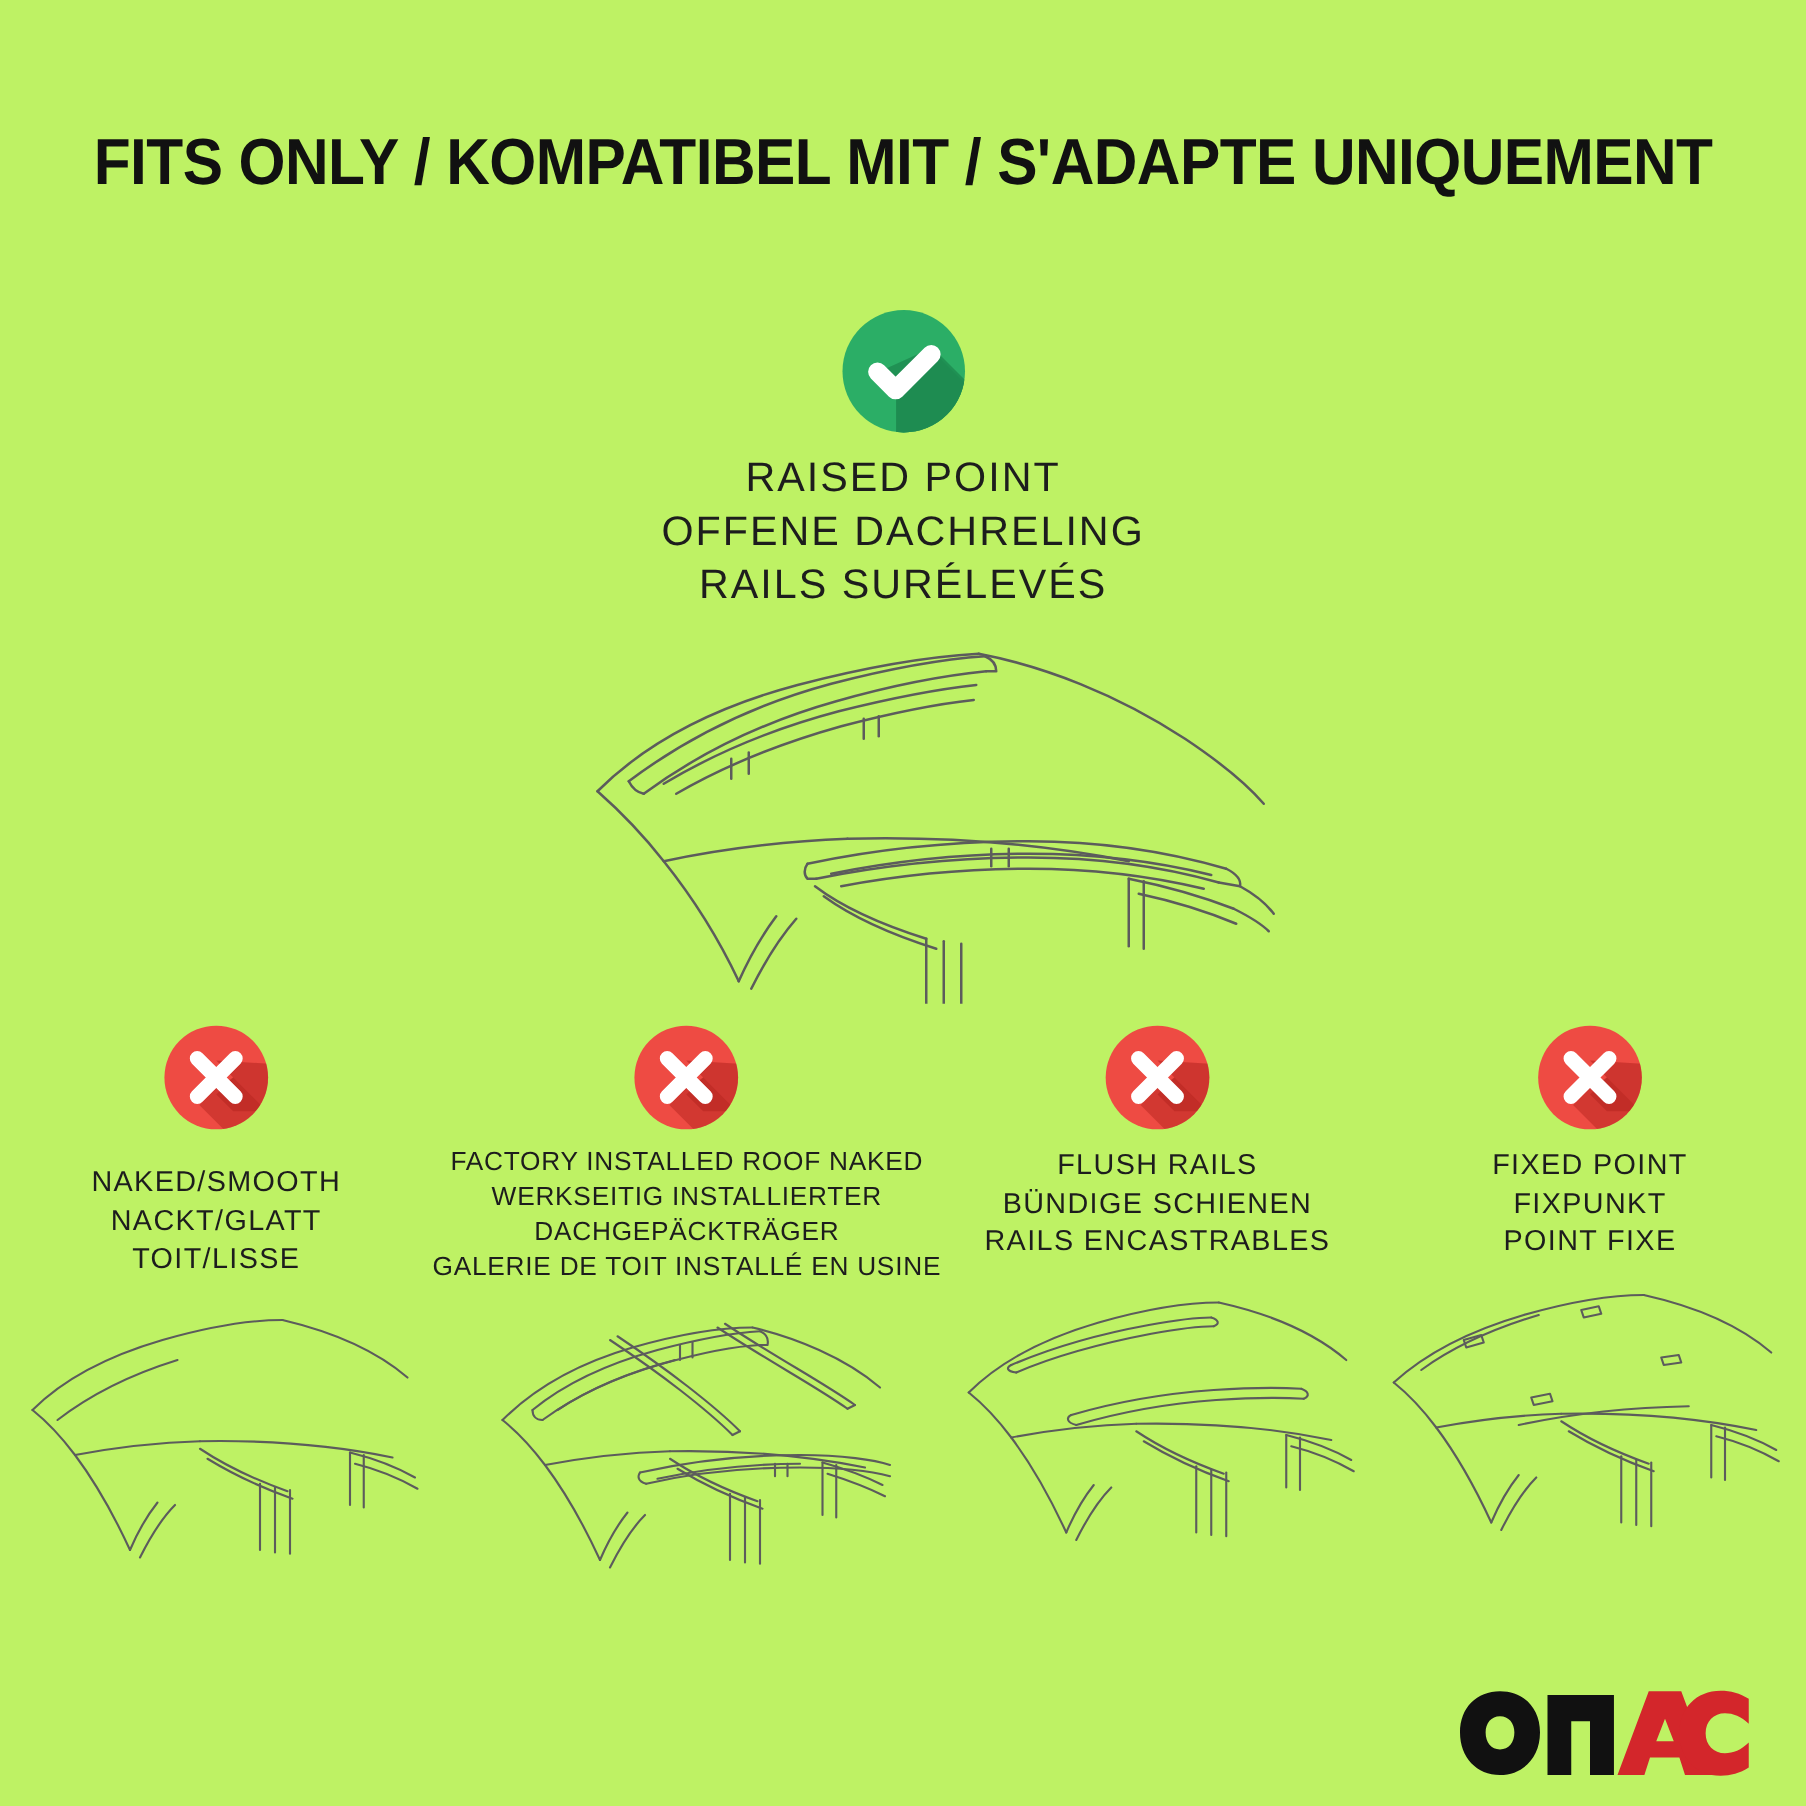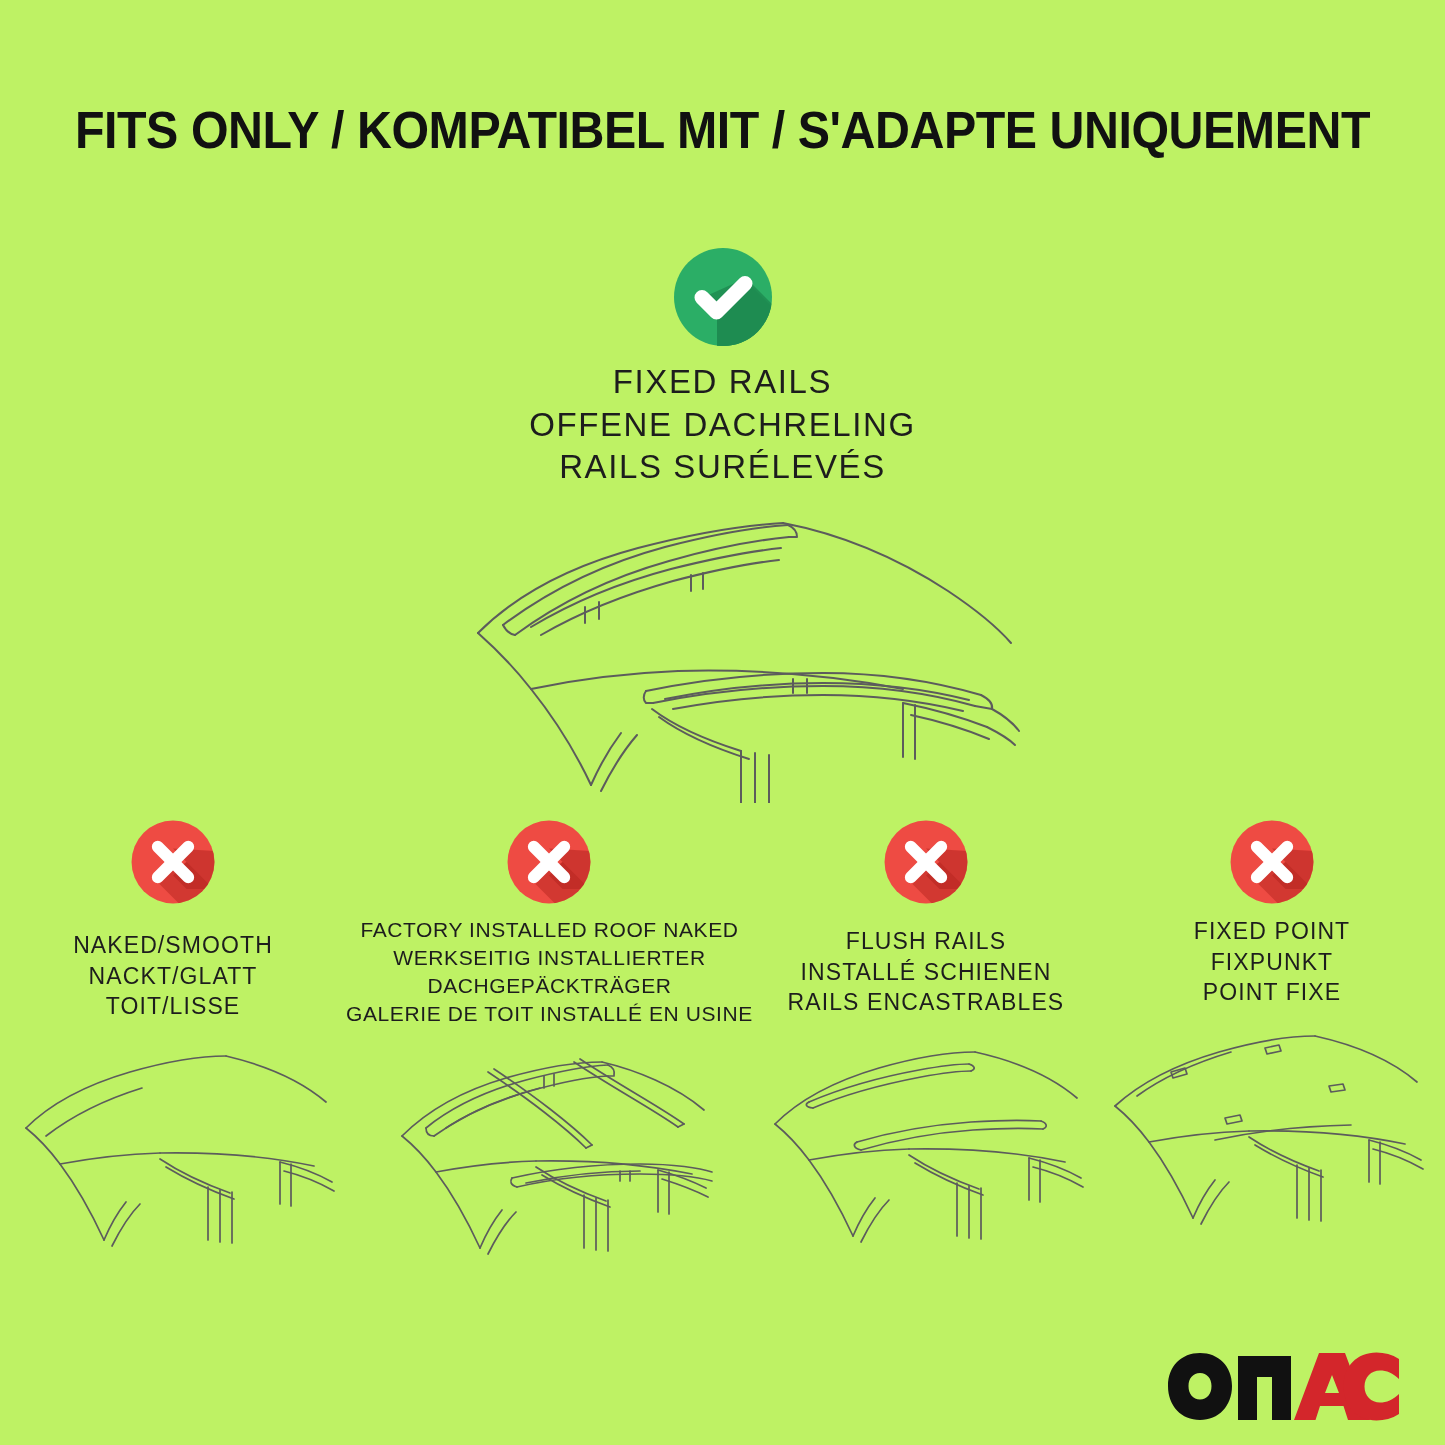--- a/index.html
+++ b/index.html
@@ -133,21 +133,21 @@
       <circle cx="52" cy="52" r="49" fill="#2BAE66"></circle>
       <g clip-path="url(#clipCheck)">
 
         <path d="M33 52 L46 65 L46 104 L120 104 L120 78 L75 33 L75 33 Z" fill="#1E8C51" opacity="0.85"></path>
         <path d="M46 65 L75 36 L120 81 L120 104 L46 104 Z" fill="#1E8C51" opacity="0.9"></path>
       </g>
       <path d="M31 52.5 L45.5 67 L74 38.5" fill="none" stroke="#FFFFFF" stroke-width="15" stroke-linecap="round" stroke-linejoin="round"></path>
     </svg>
 
     <div class="hero-labels">
-      <div>FIXED RAILS</div>
+      <div>RAISED POINT</div>
       <div>OFFENE DACHRELING</div>
       <div>RAILS SURÉLEVÉS</div>
     </div>
 
     <svg class="hero-art" width="640" height="300" viewBox="0 0 640 300">
       <g fill="none" stroke="#5C5C5C" stroke-width="2" stroke-linecap="round" stroke-linejoin="round">
 
         <path d="M75 130 C110 95 160 65 235 45 C300 28 345 22 380 20"></path>
         <path d="M380 20 C432 30 490 52 545 88 C575 108 595 125 608 140"></path>
         <path d="M75 130 C92 145 110 163 128 186 C152 216 172 248 188 282"></path>
@@ -325,23 +325,23 @@
         <circle cx="52" cy="52" r="49" fill="#EE4B43"></circle>
         <g clip-path="url(#clipX3)">
           <path d="M52 36 L68 52 L52 68 L68 84 L120 84 L120 40 Z" fill="#B5251F" opacity="0.55"></path>
           <path d="M68 52 L84 68 L120 104 L62 104 L36 78 L52 62 Z" fill="#B5251F" opacity="0.5"></path>
         </g>
         <g stroke="#FFFFFF" stroke-width="14" stroke-linecap="round">
           <line x1="34" y1="34" x2="70" y2="70"></line>
           <line x1="70" y1="34" x2="34" y2="70"></line>
         </g>
       </svg>
-      <div class="col-labels" style="margin-top:20px;">
+      <div class="col-labels" style="margin-top:10px;">
         <div>FLUSH RAILS</div>
-        <div>INSTALLÉ SCHIENEN</div>
+        <div>BÜNDIGE SCHIENEN</div>
         <div>RAILS ENCASTRABLES</div>
       </div>
       <div class="col-art-slot" style="margin-top:22px;">
         <svg width="330" height="215" viewBox="0 0 330 215">
           <g fill="none" stroke="#5C5C5C" stroke-width="1.7" stroke-linecap="round" stroke-linejoin="round">
             <path d="M14 84 C36 62 70 42 118 28 C160 16 192 12 214 12"></path>
             <path d="M214 12 C250 20 288 34 316 58"></path>
             <path d="M14 84 C24 92 36 104 48 120 C66 144 80 170 92 196"></path>
             <path d="M48 120 C80 114 114 110 148 109"></path>
             <path d="M148 109 C204 108 256 112 304 122"></path>

